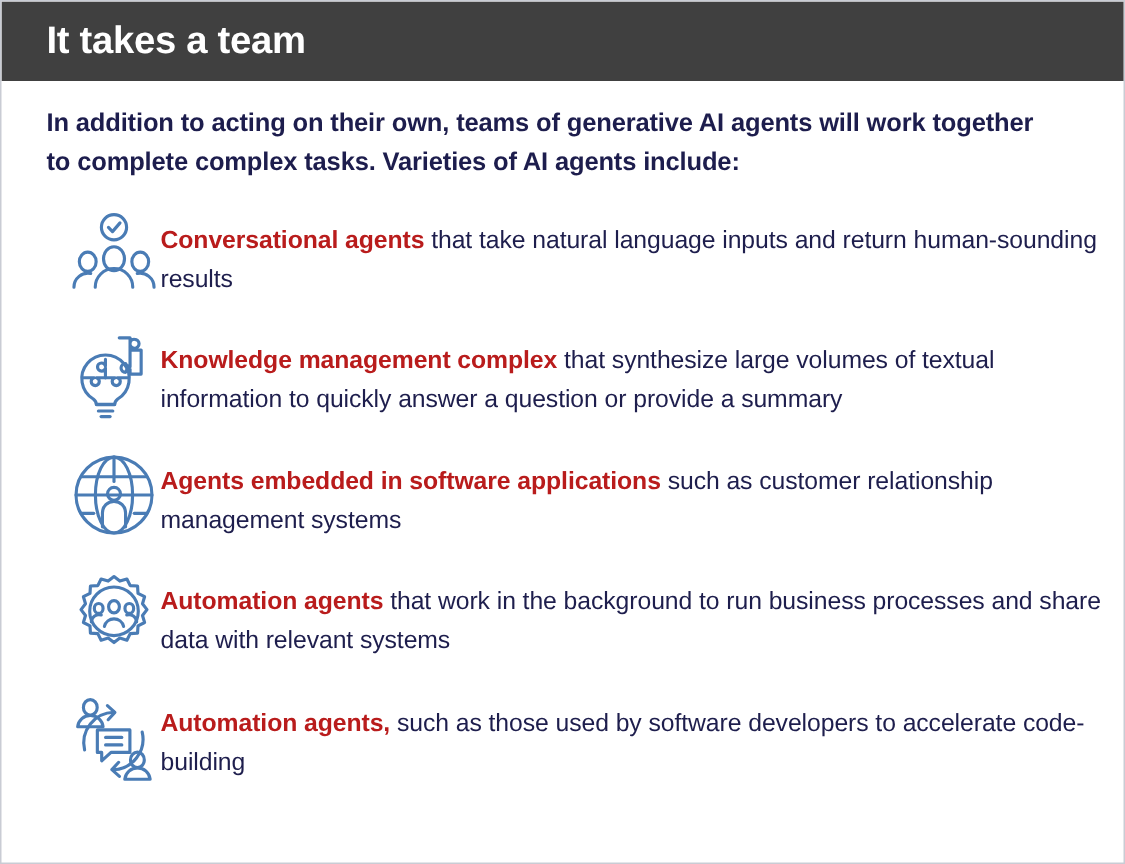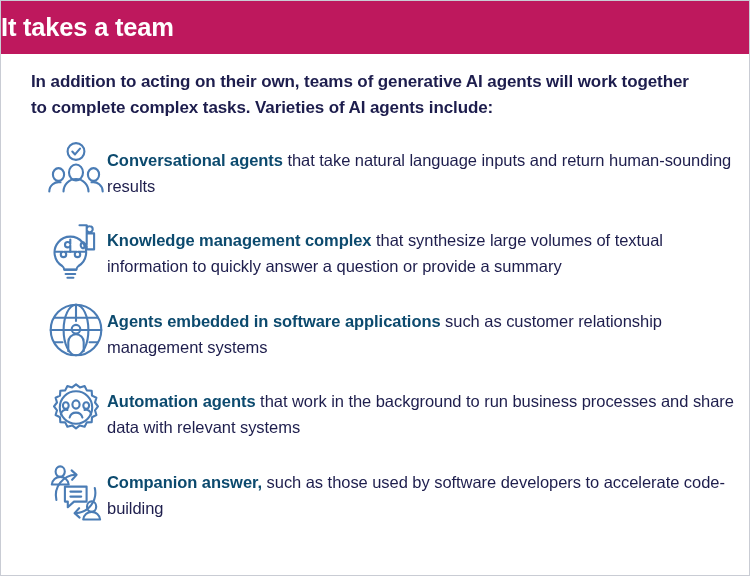--- a/index.html
+++ b/index.html
@@ -24,24 +24,25 @@
     overflow: hidden;
   }
 
   
   .header-bar {
     position: absolute;
     left: 0;
     top: 0;
     width: 750px;
     height: 53px;
-    background: #be185d;
+    background: #404040;
     display: flex;
     align-items: center;
     box-sizing: border-box;
+    padding-left: 30px;
   }
   .header-title {
     color: #ffffff;
     font-size: 25.5px;
     font-weight: bold;
     letter-spacing: -0.2px;
     line-height: 1;
   }
 
   
@@ -87,21 +88,21 @@
 
   .agent-text {
     flex: 1 1 auto;
     padding-top: 9px;
     font-size: 16.5px;
     line-height: 1.56;
     color: #1e1e4d;
     letter-spacing: -0.05px;
   }
   .agent-term {
-    color: #0c4a6e;
+    color: #b91c1c;
     font-weight: bold;
   }
 
   
   .row-0 .agent-text { padding-top: 9px; }
   .row-1 .agent-text { padding-top: 8px; }
   .row-2 .agent-text { padding-top: 8px; }
   .row-3 .agent-text { padding-top: 8px; }
   .row-4 .agent-text { padding-top: 8px; }
 </style>
@@ -212,18 +213,18 @@
           <polyline points="23.6,6.4 28.6,10.9 24.1,15.8"></polyline>
           <path d="M27.2 49.2 a20.5 20.5 0 0 0 19.6 -25.1"></path>
           <polyline points="31.6,53.6 26.6,49.1 31.1,44.2"></polyline>
 
           <path d="M16.9 22.6 h21.7 v15.0 h-12.6 l-6.2 5.6 v-5.6 h-2.9 Z"></path>
           <line x1="22.4" y1="27.6" x2="33.2" y2="27.6"></line>
           <line x1="22.4" y1="32.6" x2="33.2" y2="32.6"></line>
         </svg>
       </div>
       <div class="agent-text">
-        <span class="agent-term">Companion answer,</span><span> such as those used by software developers to accelerate code-building</span>
+        <span class="agent-term">Automation agents,</span><span> such as those used by software developers to accelerate code-building</span>
       </div>
     </div>
 
   </div>
 </div>
 
 </body></html>

